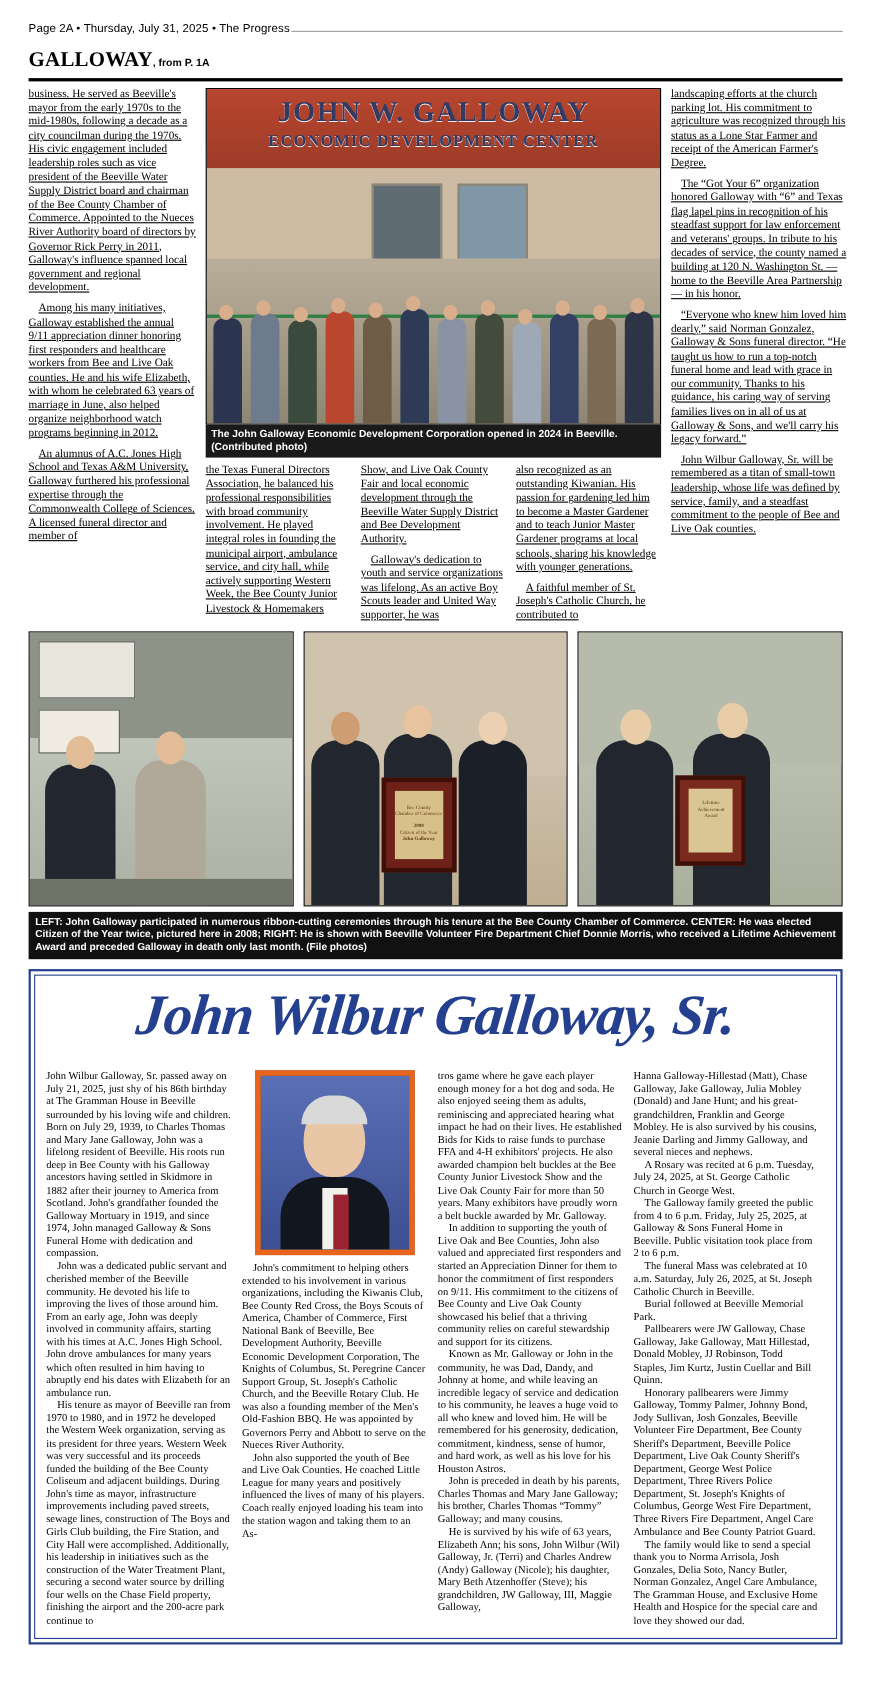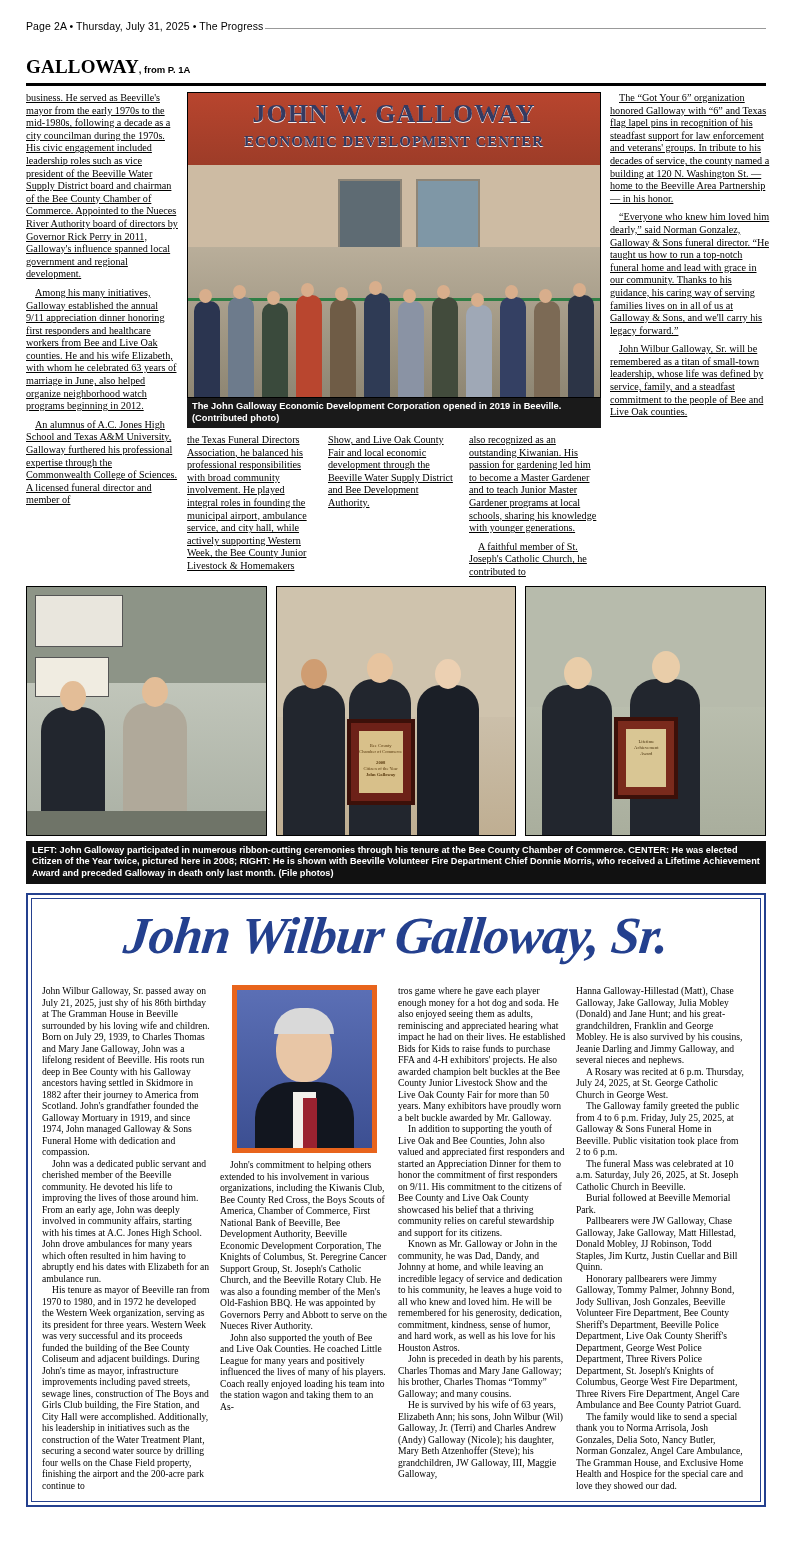--- a/index.html
+++ b/index.html
@@ -12,21 +12,21 @@
     overflow: hidden;
   }
   .page { position: relative; width: 792px; height: 1548px; padding: 0 26px; }
 
   
   .masthead { display:flex; align-items:flex-end; padding-top: 20px; }
   .masthead-text { font-family:"Liberation Sans", sans-serif; font-size:10.5px; white-space:nowrap; letter-spacing:.1px;}
   .masthead-text b { font-weight:400; }
   .masthead-rule { flex:1; height:1px; background:#999; margin-left:2px; margin-bottom:3px; }
 
-  .jump-head { margin-top: 24px; font-family:"Liberation Serif", serif; }
+  .jump-head { margin-top: 12px; font-family:"Liberation Serif", serif; }
   .jump-head .big { font-size:19px; font-weight:700; letter-spacing:.2px; }
   .jump-head .small { font-family:"Liberation Sans", sans-serif; font-size:9.5px; font-weight:700; }
 
   .hr-thick { height:3px; background:#000; margin-top:5px; }
 
   
   .top-area { position:relative; margin-top:6px; }
   .art-cols { display:flex; gap:9px; }
   .col { font-size:10.2px; line-height:12.6px; text-align:left; }
   .col p { margin:0 0 0 0; text-indent:9px;text-decoration:underline; }
@@ -153,37 +153,39 @@
             <div class="ph" style="left:278px;bottom:0;width:26px;height:92px;background:#9fa8b6;border-radius:10px 10px 0 0;"></div>
             <div class="head" style="left:283px;bottom:90px;"></div>
             <div class="ph" style="left:312px;bottom:0;width:26px;height:100px;background:#344063;border-radius:10px 10px 0 0;"></div>
             <div class="head" style="left:317px;bottom:98px;"></div>
             <div class="ph" style="left:346px;bottom:0;width:26px;height:96px;background:#7c6a55;border-radius:10px 10px 0 0;"></div>
             <div class="head" style="left:351px;bottom:94px;"></div>
             <div class="ph" style="left:380px;bottom:0;width:26px;height:102px;background:#2c3446;border-radius:10px 10px 0 0;"></div>
             <div class="head" style="left:385px;bottom:100px;"></div>
           </div>
         </div>
-        <div class="cap-bar">The John Galloway Economic Development Corporation opened in 2019 in Beeville. (Contributed photo)</div>
+        <div class="cap-bar">The John Galloway Economic Development Corporation opened in 2024 in Beeville. (Contributed photo)</div>
 
         <div class="sub3">
           <div class="col s">
             <p class="noindent">the Texas Funeral Directors Association, he balanced his professional responsibilities with broad community involvement. He played integral roles in founding the municipal airport, ambulance service, and city hall, while actively supporting Western Week, the Bee County Junior Livestock &amp; Homemakers</p>
           </div>
           <div class="col s">
             <p class="noindent">Show, and Live Oak County Fair and local economic development through the Beeville Water Supply District and Bee Development Authority.</p>
+            <p>Galloway's dedication to youth and service organizations was lifelong. As an active Boy Scouts leader and United Way supporter, he was</p>
           </div>
           <div class="col s">
             <p class="noindent">also recognized as an outstanding Kiwanian. His passion for gardening led him to become a Master Gardener and to teach Junior Master Gardener programs at local schools, sharing his knowledge with younger generations.</p>
             <p>A faithful member of St. Joseph's Catholic Church, he contributed to</p>
           </div>
         </div>
       </div>
 
       <div class="col c-right">
+        <p class="noindent">landscaping efforts at the church parking lot. His commitment to agriculture was recognized through his status as a Lone Star Farmer and receipt of the American Farmer's Degree.</p>
         <p>The “Got Your 6” organization honored Galloway with “6” and Texas flag lapel pins in recognition of his steadfast support for law enforcement and veterans' groups. In tribute to his decades of service, the county named a building at 120 N. Washington St. — home to the Beeville Area Partnership — in his honor.</p>
         <p>“Everyone who knew him loved him dearly,” said Norman Gonzalez, Galloway &amp; Sons funeral director. “He taught us how to run a top-notch funeral home and lead with grace in our community. Thanks to his guidance, his caring way of serving families lives on in all of us at Galloway &amp; Sons, and we'll carry his legacy forward.”</p>
         <p>John Wilbur Galloway, Sr. will be remembered as a titan of small-town leadership, whose life was defined by service, family, and a steadfast commitment to the people of Bee and Live Oak counties.</p>
       </div>
     </div>
   </div>
 
   <div class="mid-photos">
     <div class="mp mp1">
       <div class="ph" style="left:0;top:0;width:100%;height:96px;background:#8d9487;"></div>
@@ -264,21 +266,21 @@
         <div class="oc">
           <p class="noindent">tros game where he gave each player enough money for a hot dog and soda. He also enjoyed seeing them as adults, reminiscing and appreciated hearing what impact he had on their lives. He established Bids for Kids to raise funds to purchase FFA and 4-H exhibitors' projects. He also awarded champion belt buckles at the Bee County Junior Livestock Show and the Live Oak County Fair for more than 50 years. Many exhibitors have proudly worn a belt buckle awarded by Mr. Galloway.</p>
           <p>In addition to supporting the youth of Live Oak and Bee Counties, John also valued and appreciated first responders and started an Appreciation Dinner for them to honor the commitment of first responders on 9/11. His commitment to the citizens of Bee County and Live Oak County showcased his belief that a thriving community relies on careful stewardship and support for its citizens.</p>
           <p>Known as Mr. Galloway or John in the community, he was Dad, Dandy, and Johnny at home, and while leaving an incredible legacy of service and dedication to his community, he leaves a huge void to all who knew and loved him. He will be remembered for his generosity, dedication, commitment, kindness, sense of humor, and hard work, as well as his love for his Houston Astros.</p>
           <p>John is preceded in death by his parents, Charles Thomas and Mary Jane Galloway; his brother, Charles Thomas “Tommy” Galloway; and many cousins.</p>
           <p>He is survived by his wife of 63 years, Elizabeth Ann; his sons, John Wilbur (Wil) Galloway, Jr. (Terri) and Charles Andrew (Andy) Galloway (Nicole); his daughter, Mary Beth Atzenhoffer (Steve); his grandchildren, JW Galloway, III, Maggie Galloway,</p>
         </div>
 
         <div class="oc">
           <p class="noindent">Hanna Galloway-Hillestad (Matt), Chase Galloway, Jake Galloway, Julia Mobley (Donald) and Jane Hunt; and his great-grandchildren, Franklin and George Mobley. He is also survived by his cousins, Jeanie Darling and Jimmy Galloway, and several nieces and nephews.</p>
-          <p>A Rosary was recited at 6 p.m. Thursday, July 24, 2025, at St. George Catholic Church in George West.</p>
+          <p>A Rosary was recited at 6 p.m. Tuesday, July 24, 2025, at St. George Catholic Church in George West.</p>
           <p>The Galloway family greeted the public from 4 to 6 p.m. Friday, July 25, 2025, at Galloway &amp; Sons Funeral Home in Beeville. Public visitation took place from 2 to 6 p.m.</p>
           <p>The funeral Mass was celebrated at 10 a.m. Saturday, July 26, 2025, at St. Joseph Catholic Church in Beeville.</p>
           <p>Burial followed at Beeville Memorial Park.</p>
           <p>Pallbearers were JW Galloway, Chase Galloway, Jake Galloway, Matt Hillestad, Donald Mobley, JJ Robinson, Todd Staples, Jim Kurtz, Justin Cuellar and Bill Quinn.</p>
           <p>Honorary pallbearers were Jimmy Galloway, Tommy Palmer, Johnny Bond, Jody Sullivan, Josh Gonzales, Beeville Volunteer Fire Department, Bee County Sheriff's Department, Beeville Police Department, Live Oak County Sheriff's Department, George West Police Department, Three Rivers Police Department, St. Joseph's Knights of Columbus, George West Fire Department, Three Rivers Fire Department, Angel Care Ambulance and Bee County Patriot Guard.</p>
           <p>The family would like to send a special thank you to Norma Arrisola, Josh Gonzales, Delia Soto, Nancy Butler, Norman Gonzalez, Angel Care Ambulance, The Gramman House, and Exclusive Home Health and Hospice for the special care and love they showed our dad.</p>
         </div>
       </div>
     </div>
   </div>

